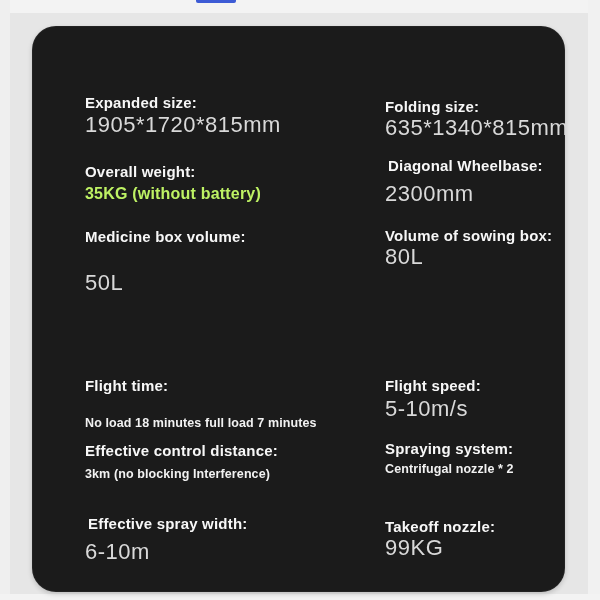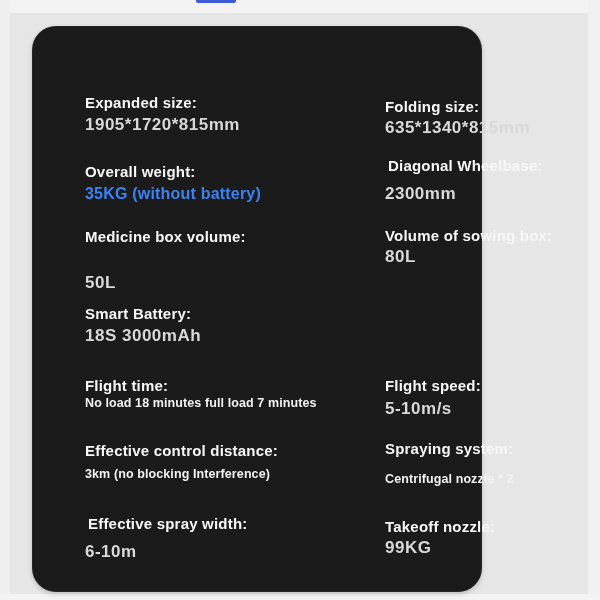--- a/index.html
+++ b/index.html
@@ -23,55 +23,55 @@
   }
   .bg-bottom-strip {
     position:absolute; left:0; bottom:0; width:600px; height:6px;
     background:#f3f3f3;
   }
   .accent-bar {
     position:absolute; left:196px; top:0; width:40px; height:3px;
     background:#3d5bd5; border-radius:0 0 2px 2px;
   }
   .panel {
-    position:absolute; left:32px; top:26px; width:450px; height:566px;
+    position:absolute; left:32px; top:26px; width:533px; height:566px;
     background:#1b1b1b; border-radius:24px;
     box-shadow:0 2px 5px rgba(0,0,0,0.18), inset 0 0 0 1px rgba(255,255,255,0.04);
   }
   .item { position:absolute; white-space:nowrap; }
   .item .label {
     display:block; font-weight:bold; font-size:15px; line-height:19px;
     color:#f7f7f7; letter-spacing:0.2px;
   }
   .item .val {
-    display:block; font-size:17px; line-height:24px; font-weight:700;
+    display:block; font-size:22px; line-height:24px; font-weight:400;
     color:#d9d9d9; letter-spacing:0.5px;
   }
   .item .val.val-bold {
-    font-size:16px; font-weight:bold; color:#3b82f6; letter-spacing:0.2px;
+    font-size:16px; font-weight:bold; color:#bef264; letter-spacing:0.2px;
   }
   .item .val.val-small {
     font-size:12.5px; font-weight:bold; color:#f2f2f2; letter-spacing:0.1px; line-height:16px;
   }
   
   .col-left  { left:53px; }
   .col-right { left:353px; }
   #l1{top:67px}  #l1 .val{margin-top:1px}
   #l2{top:136px} #l2 .val{margin-top:1px}
   #l3{top:201px} #l3 .val{margin-top:25px}
   #l4{top:278px} #l4 .val{margin-top:1px}
-  #l5{top:350px} #l5 .val{margin-top:0}
+  #l5{top:350px} #l5 .val{margin-top:20px}
   #l6{top:415px} #l6 .val{margin-top:6px}
   #l7{top:488px} #l7 .val{margin-top:7px}
   #r1{top:71px}  #r1 .val{margin-top:0}
   #r2{top:130px} #r2 .val{margin-top:7px}
   #r3{top:200px} #r3 .val{}
   #r4{top:269px} #r4 .val{margin-top:13px}
   #r5{top:350px} #r5 .val{margin-top:2px}
-  #r6{top:413px} #r6 .val{margin-top:13px}
+  #r6{top:413px} #r6 .val{margin-top:3px}
   #r7{top:491px} #r7 .val{}
   #l7 .label, #r2 .label, #r4 .label { padding-left:3px; }
 </style>
 </head>
 <body>
 
 <div class="bg-top-strip"></div>
 <div class="bg-left-strip"></div>
 <div class="bg-right-strip"></div>
 <div class="bg-bottom-strip"></div>
@@ -84,24 +84,20 @@
     <span class="label">Expanded size:</span>
     <span class="val">1905*1720*815mm</span>
   </div>
   <div class="item col-left" id="l2">
     <span class="label">Overall weight:</span>
     <span class="val val-bold">35KG (without battery)</span>
   </div>
   <div class="item col-left" id="l3">
     <span class="label">Medicine box volume:</span>
     <span class="val">50L</span>
-  </div>
-  <div class="item col-left" id="l4">
-    <span class="label">Smart Battery:</span>
-    <span class="val">18S 3000mAh</span>
   </div>
   <div class="item col-left" id="l5">
     <span class="label">Flight time:</span>
     <span class="val val-small">No load 18 minutes full load 7 minutes</span>
   </div>
   <div class="item col-left" id="l6">
     <span class="label">Effective control distance:</span>
     <span class="val val-small">3km (no blocking Interference)</span>
   </div>
   <div class="item col-left" id="l7">

